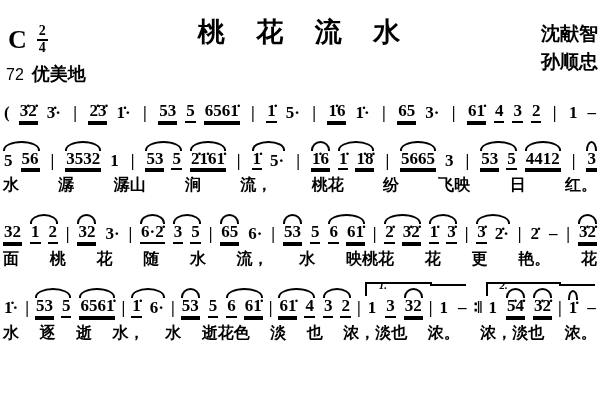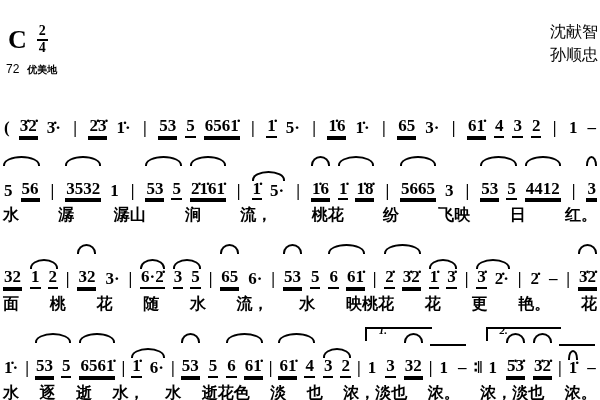--- a/index.html
+++ b/index.html
@@ -7,34 +7,34 @@
         font-family:"Liberation Sans",sans-serif;}
   
   .keysig{position:absolute;left:8px;top:24px;display:flex;align-items:center;gap:10px;
           font-family:"Liberation Serif",serif;}
   .key-letter{font-size:26px;font-weight:700;line-height:1;}
   .frac{display:flex;flex-direction:column;align-items:center;font-size:14px;font-weight:700;line-height:1.05;}
   .frac .num{border-bottom:2px solid #000;padding:0 2px;}
   .frac .den{padding:0 2px;}
   .title{position:absolute;left:0;right:0;top:14px;text-align:center;
          font-size:27px;font-weight:700;word-spacing:20px;letter-spacing:2px;}
-  .credits{position:absolute;right:2px;top:20px;font-size:16px;font-weight:400;line-height:1.45;text-align:left;white-space:nowrap;}
+  .credits{position:absolute;right:2px;top:20px;font-size:19px;font-weight:700;line-height:1.45;text-align:left;white-space:nowrap;}
   .tempo-row{position:absolute;left:6px;top:62px;display:flex;align-items:baseline;gap:8px;}
-  .tempo{font-size:12px;}
-  .expression{font-size:10px;font-weight:700;}
+  .tempo{font-size:16px;}
+  .expression{font-size:18px;font-weight:700;}
   
   .score{position:absolute;top:88px;left:0;right:0;padding:0 3px;}
   .score-line{margin-bottom:13px;}
   .notes-row{display:flex;justify-content:space-between;align-items:flex-end;padding-top:14px;
              font-family:"Liberation Serif",serif;font-weight:700;font-size:17px;line-height:1.1;white-space:nowrap;}
   .measure{display:inline-flex;align-items:flex-end;gap:8px;position:relative;}
   .group{display:inline-flex;gap:7px;position:relative;align-items:flex-end;}
   .note{display:inline-block;padding:0 1px;}
   .u1{border-bottom:2px solid #000;}
-  .u2{border-bottom:2px solid #000;position:relative;margin-top:15px;}
+  .u2{border-bottom:2px solid #000;position:relative;}
   .u2::after{content:"";position:absolute;left:0;right:0;bottom:-4px;height:2px;background:#000;}
   .arc::before{content:"";position:absolute;top:-9px;left:0;right:0;height:8px;
                border:solid #000;border-width:2px 2px 0 2px;
                border-radius:55% 55% 0 0 / 100% 100% 0 0;}
   .barline{font-weight:700;padding:0 1px;}
   .repeat{letter-spacing:-1px;}
   .volta-label{position:absolute;top:-18px;left:12px;font:italic 700 11px "Liberation Serif",serif;}
   .volta-start::before{content:"";position:absolute;top:-15px;left:-2px;right:-9px;height:12px;
                        border-top:2px solid #000;border-left:2px solid #000;}
   .volta-cont::before{content:"";position:absolute;top:-15px;left:-9px;right:2px;height:12px;
@@ -46,20 +46,21 @@
 
 <div class="page">
   <div class="keysig">
     <span class="key-letter">C</span>
     <span class="frac">
       <span class="num">2</span>
       <span class="den">4</span>
     </span>
   </div>
 
+  <div class="title">桃 花 流 水</div>
 
   <div class="credits">
     <div>沈献智</div>
     <div>孙顺忠</div>
   </div>
 
   <div class="tempo-row">
     <span class="tempo">72</span>
     <span class="expression">优美地</span>
   </div>
@@ -406,21 +407,21 @@
               <span class="note u0">–</span>
             </span>
           </span>
           <span class="barline repeat">∶‖</span>
           <span class="measure volta-start">
             <span class="volta-label">2.</span>
             <span class="group">
               <span class="note u0">1</span>
             </span>
             <span class="group arc">
-              <span class="note u2">5̇3̇</span>
+              <span class="note u2">5̇4̇</span>
             </span>
             <span class="group arc">
               <span class="note u2">3̇2̇</span>
             </span>
           </span>
           <span class="barline">|</span>
           <span class="measure volta-cont">
             <span class="group arc">
               <span class="note u0">1̇</span>
             </span>

